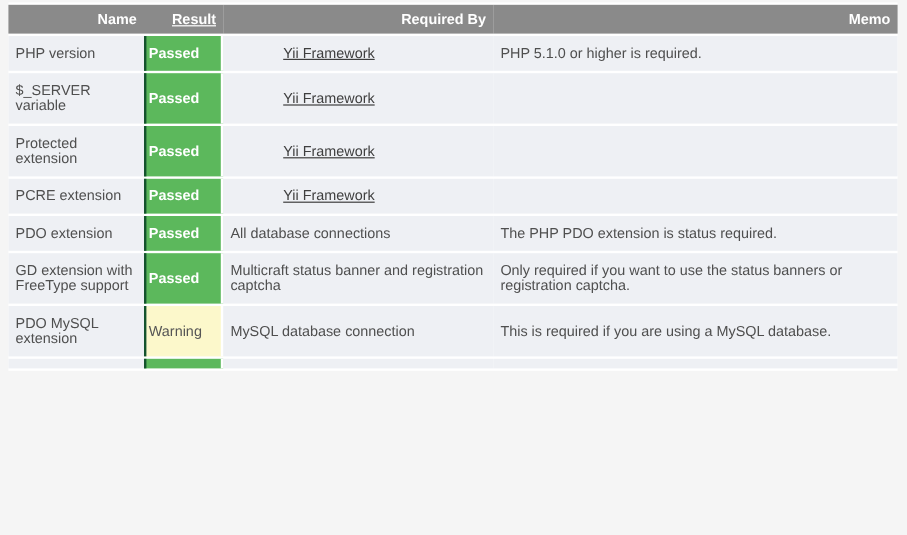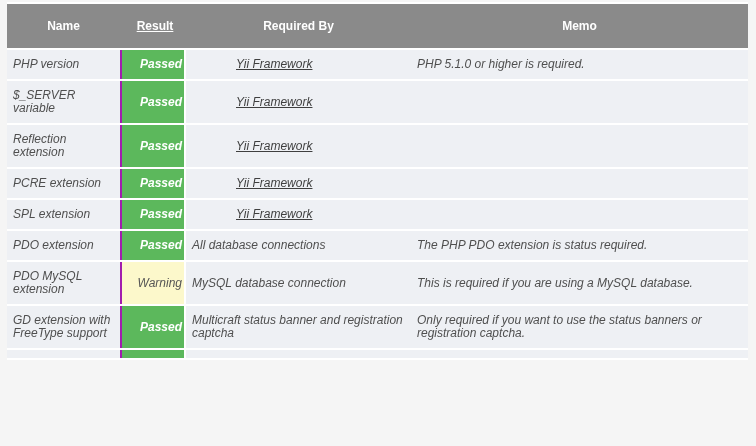--- a/index.html
+++ b/index.html
@@ -26,36 +26,35 @@
   }
   col.c-name { width: 113px; }
   col.c-result { width: 66px; }
   col.c-req { width: 225px; }
   col.c-memo { width: 337px; }
   th {
     background: #8a8a8a;
     color: #ffffff;
     font-weight: bold;
     font-size: 12px;
-    text-align: center;
-    padding: 15px 6px;
+    text-align: right;
+    padding: 5px 6px;
     line-height: 14px;
   }
   th.result-h { padding-left: 10px; text-decoration: underline; }
   td {
     background: #eef0f4;
     padding: 8px 6px;
     line-height: 13px;
     vertical-align: middle;
-    font-style: italic;
   }
   td.result {
-    text-align: right;
+    text-align: left;
     padding: 8px 2px;
-    border-left: 2px solid #a21caf;
+    border-left: 2px solid #14532d;
     border-right: 2px solid #ffffff;
   }
   td.result.passed {
     background: #5cb85c;
     color: #ffffff;
     font-weight: bold;
   }
   td.result.warning {
     background: #fcf8cb;
     color: #555555;
@@ -100,54 +99,48 @@
     <td><a href="#">Yii Framework</a></td>
     <td>PHP 5.1.0 or higher is required.</td>
   </tr>
         <tr>
     <td>$_SERVER variable</td>
     <td class="result passed">Passed</td>
     <td><a href="#">Yii Framework</a></td>
     <td></td>
   </tr>
         <tr>
-    <td>Reflection extension</td>
+    <td>Protected extension</td>
     <td class="result passed">Passed</td>
     <td><a href="#">Yii Framework</a></td>
     <td></td>
   </tr>
         <tr>
     <td>PCRE extension</td>
     <td class="result passed">Passed</td>
     <td><a href="#">Yii Framework</a></td>
     <td></td>
   </tr>
         <tr>
-    <td>SPL extension</td>
-    <td class="result passed">Passed</td>
-    <td><a href="#">Yii Framework</a></td>
-    <td></td>
-  </tr>
-        <tr>
     <td>PDO extension</td>
     <td class="result passed">Passed</td>
     <td>All database connections</td>
     <td>The PHP PDO extension is status required.</td>
   </tr>
         <tr>
+    <td>GD extension with FreeType support</td>
+    <td class="result passed">Passed</td>
+    <td>Multicraft status banner and registration captcha</td>
+    <td>Only required if you want to use the status banners or registration captcha.</td>
+  </tr>
+        <tr>
     <td>PDO MySQL extension</td>
     <td class="result warning">Warning</td>
     <td>MySQL database connection</td>
     <td>This is required if you are using a MySQL database.</td>
-  </tr>
-        <tr>
-    <td>GD extension with FreeType support</td>
-    <td class="result passed">Passed</td>
-    <td>Multicraft status banner and registration captcha</td>
-    <td>Only required if you want to use the status banners or registration captcha.</td>
   </tr>
       </tbody>
     <tbody>
       <tr class="partial">
         <td></td>
         <td class="result passed"></td>
         <td></td>
         <td></td>
       </tr>
     </tbody>

